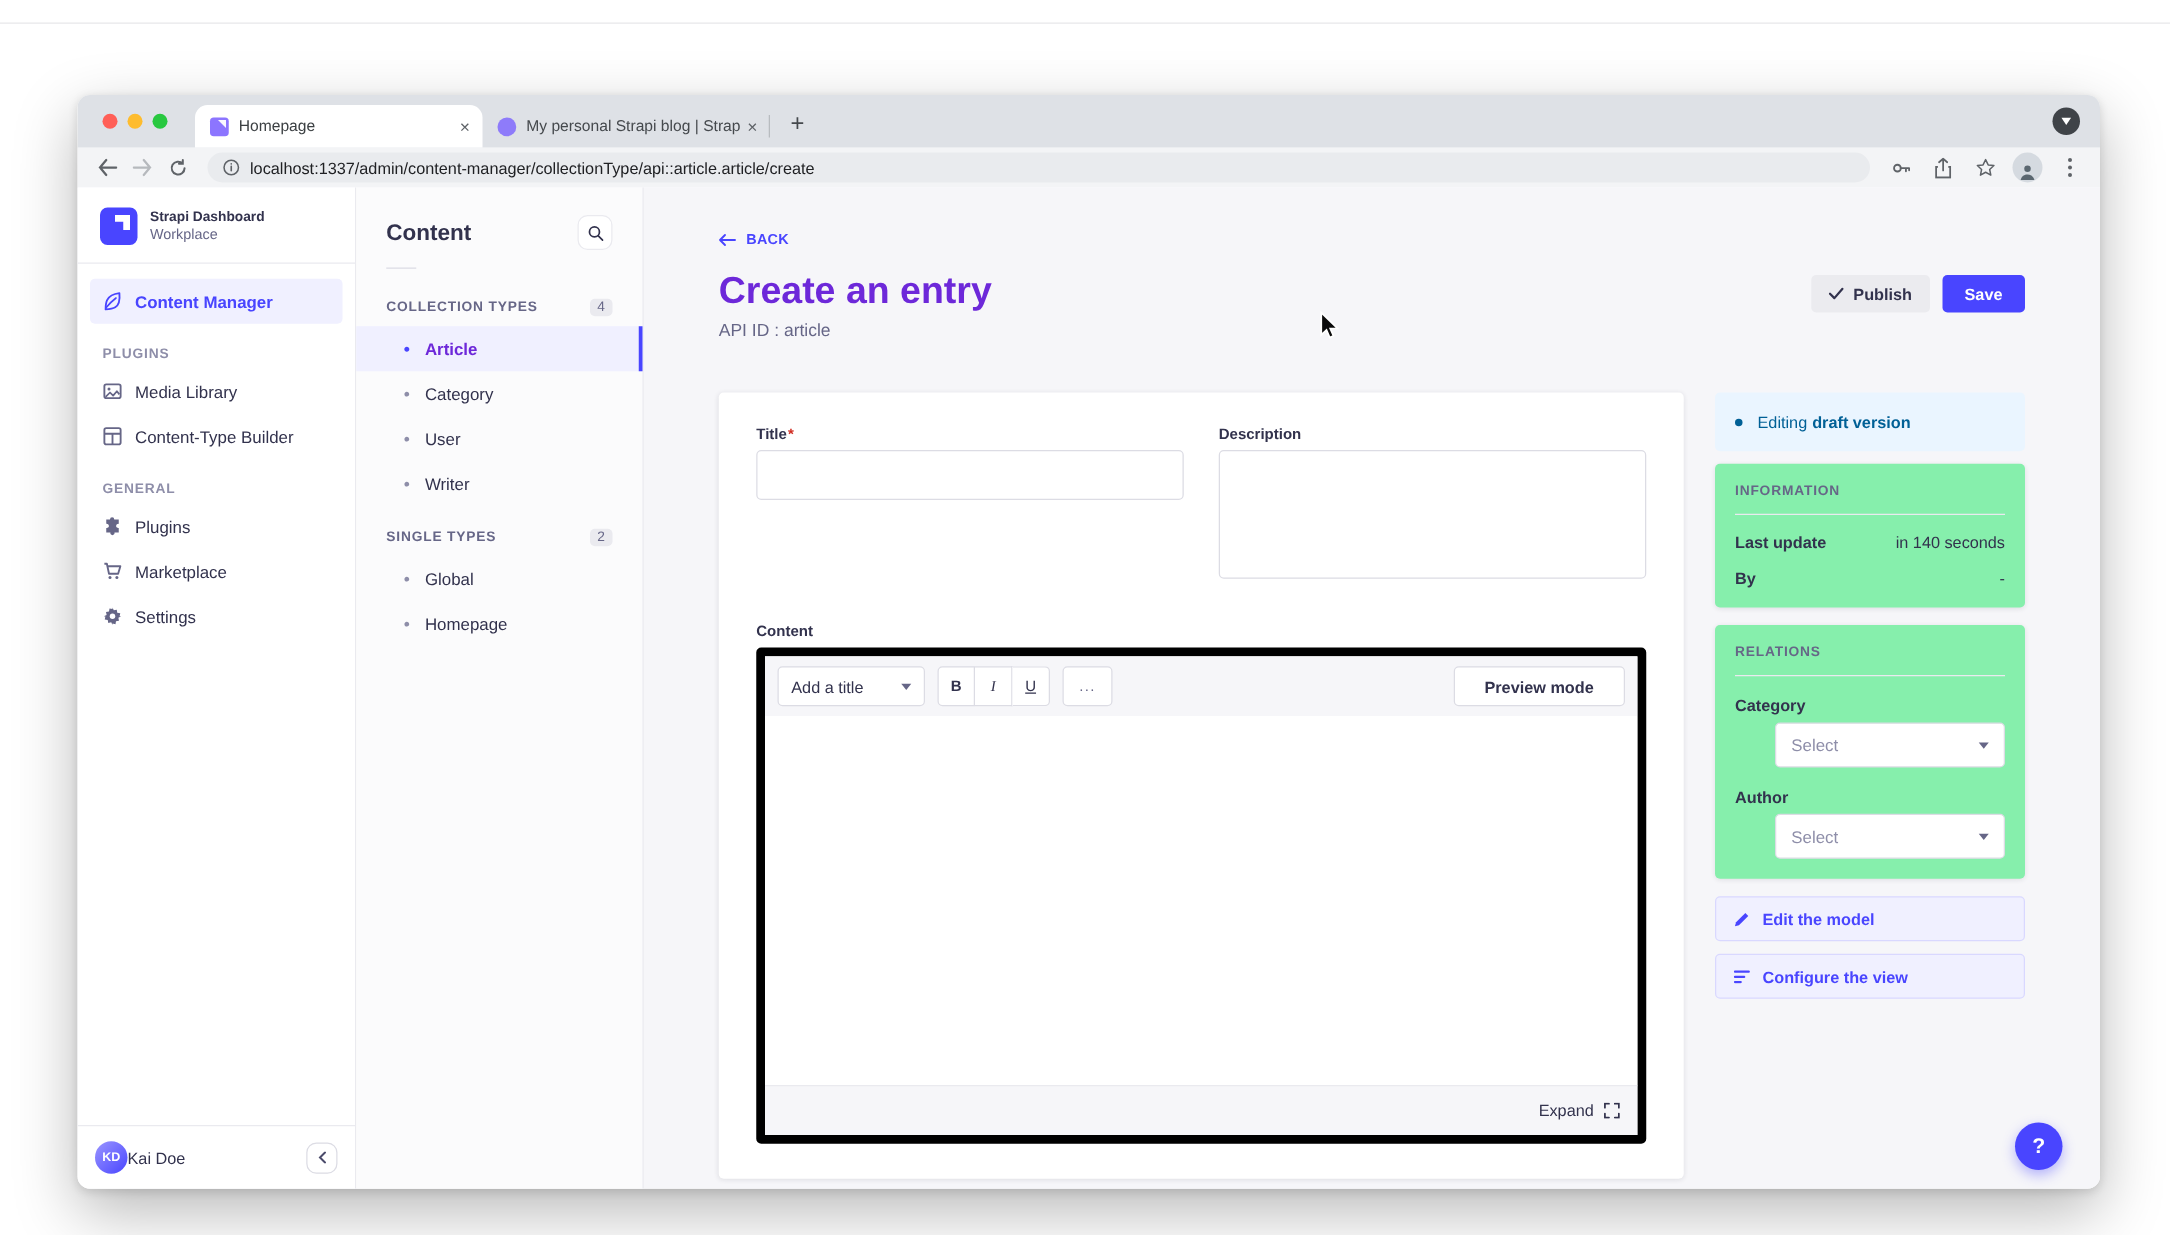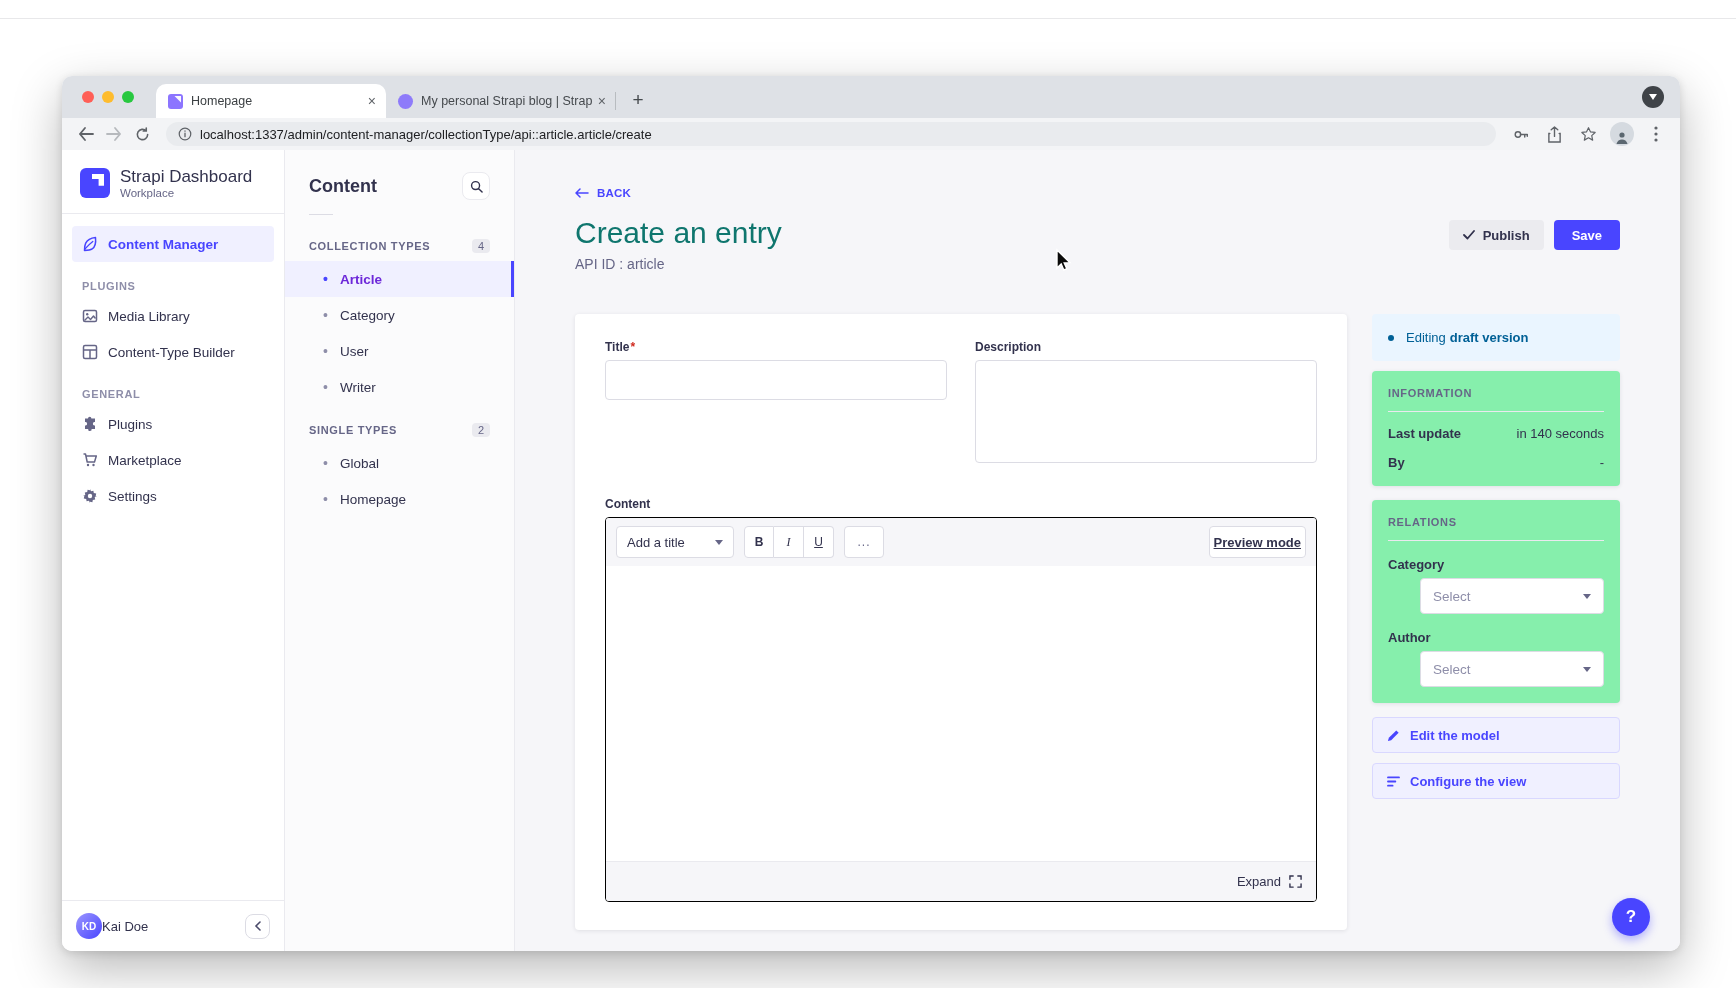--- a/index.html
+++ b/index.html
@@ -44,21 +44,21 @@
   .avatar-chrome { width:24px; height:24px; border-radius:50%; background:#d5dae0; display:flex; align-items:flex-end; justify-content:center; overflow:hidden; }
 
   
   .app { display:flex; height:801px; background:#f6f6f9; }
 
   
   .mainnav { width:223px; background:#fff; border-right:1px solid #eaeaef; display:flex; flex-direction:column; }
   .brand { display:flex; align-items:center; gap:10px; padding:16px 18px 14px; border-bottom:1px solid #eaeaef; }
   .brand-logo { width:30px; height:30px; border-radius:6px; background:#4945ff; position:relative; flex:none; }
   .brand-logo::after { content:""; position:absolute; right:6px; top:6px; width:12px; height:12px; background:#fff; clip-path:polygon(0 0,100% 0,100% 100%,55% 100%,55% 45%,0 45%); }
-  .brand-name { font-size:17px; font-weight:normal; color:#32324d; line-height:1.25; }
+  .brand-name { font-size:11px; font-weight:bold; color:#32324d; line-height:1.25; }
   .brand-sub { font-size:11.5px; color:#666687; }
   .nav-body { padding:12px 10px 0; }
   .nav-item { display:flex; align-items:center; gap:10px; height:36px; padding:0 10px; border-radius:4px;
     font-size:13.5px; color:#32324d; cursor:pointer; }
   .nav-item svg { flex:none; color:#666687; }
   .nav-item.active { background:#f0f0ff; color:#4945ff; font-weight:bold; }
   .nav-item.active svg { color:#4945ff; }
   .nav-label { font-size:11px; font-weight:bold; letter-spacing:.06em; color:#8e8ea9; margin:18px 10px 6px; }
   .nav-footer { margin-top:auto; border-top:1px solid #eaeaef; padding:12px 14px; display:flex; align-items:center; gap:0; }
   .kd-avatar { width:26px; height:26px; border-radius:50%; background:linear-gradient(135deg,#9b96ff,#4945ff);
@@ -80,52 +80,52 @@
   .sub-item { display:flex; align-items:center; gap:12px; height:36px; padding:0 24px 0 38px; font-size:13.5px; color:#32324d; cursor:pointer; position:relative; }
   .sub-item::before { content:"•"; color:#8e8ea9; font-size:14px; }
   .sub-item.active { background:#f0f0ff; color:#6d28d9; font-weight:bold; }
   .sub-item.active::before { color:#4945ff; }
   .sub-item.active::after { content:""; position:absolute; right:0; top:0; bottom:0; width:3px; background:#4945ff; }
 
   
   .content { flex:1; position:relative; padding:34px 60px 0; overflow:hidden; }
   .back-link { display:inline-flex; align-items:center; gap:8px; color:#4945ff; font-size:11.5px; font-weight:bold; letter-spacing:.02em; cursor:pointer; }
   .head-row { display:flex; justify-content:space-between; align-items:flex-start; margin-top:14px; }
-  .page-title { font-size:30px; font-weight:normal; color:#0f766e; }
+  .page-title { font-size:30px; font-weight:bold; color:#6d28d9; }
   .page-sub { font-size:14px; color:#666687; margin-top:6px; }
   .head-actions { display:flex; gap:10px; margin-top:4px; }
   .btn { height:30px; border-radius:4px; font-size:13px; font-weight:bold; display:inline-flex; align-items:center; gap:8px; padding:0 14px; cursor:pointer; border:none; font-family:inherit; }
   .btn-publish { background:#ebebef; color:#32324d; }
   .btn-save { background:#4945ff; color:#fff; padding:0 18px; }
 
   .body-row { display:flex; gap:25px; margin-top:42px; align-items:flex-start; }
 
   .form-card { flex:1; background:#fff; border-radius:4px; box-shadow:0 1px 4px rgba(33,33,52,.1); padding:26px 30px 28px; }
   .field-grid { display:grid; grid-template-columns:1fr 1fr; column-gap:28px; }
   .field-label { font-size:12px; font-weight:bold; color:#32324d; margin-bottom:6px; display:flex; gap:1px; }
   .req { color:#d02b20; }
   .text-input { width:100%; height:40px; border:1px solid #dcdce4; border-radius:4px; background:#fff; font-family:inherit; font-size:14px; padding:0 12px; color:#32324d; }
   .textarea { width:100%; height:103px; border:1px solid #dcdce4; border-radius:4px; background:#fff; resize:none; font-family:inherit; font-size:14px; padding:10px 12px; color:#32324d; }
   .content-field { margin-top:30px; }
-  .editor { border:1px solid #000000; border-radius:4px; overflow:hidden; }
+  .editor { border:7px solid #000000; border-radius:4px; overflow:hidden; }
   .editor-toolbar { background:#f6f6f9; padding:8px 10px; display:flex; align-items:center; gap:10px; }
   .heading-select { background:#fff; border:1px solid #dcdce4; border-radius:4px; height:32px; width:118px;
     display:flex; align-items:center; justify-content:space-between; padding:0 10px; font-size:13px; color:#32324d; cursor:pointer; }
   .fmt-group { display:flex; }
   .fmt-btn { width:30px; height:32px; background:#fff; border:1px solid #dcdce4; display:flex; align-items:center; justify-content:center; font-size:12px; color:#32324d; cursor:pointer; }
   .fmt-group .fmt-btn:first-child { border-radius:4px 0 0 4px; }
   .fmt-group .fmt-btn + .fmt-btn { border-left:none; }
   .fmt-group .fmt-btn:last-child { border-radius:0 4px 4px 0; }
   .fmt-bold { font-weight:bold; }
   .fmt-italic { font-style:italic; font-family:"Liberation Serif", serif; }
   .fmt-underline { text-decoration:underline; }
   .more-btn { width:40px; height:32px; background:#fff; border:1px solid #dcdce4; border-radius:4px;
     display:flex; align-items:center; justify-content:center; color:#666687; font-size:12px; letter-spacing:1px; cursor:pointer; }
   .preview-btn { margin-left:auto; height:32px; background:#fff; border:1px solid #dcdce4; border-radius:4px;
-    padding:0 4px; font-size:13px; font-weight:bold; color:#32324d; display:flex; align-items:center; cursor:pointer; font-family:inherit;text-decoration:underline; }
+    padding:0 24px; font-size:13px; font-weight:bold; color:#32324d; display:flex; align-items:center; cursor:pointer; font-family:inherit; }
   .editor-body { height:295px; background:#fff; }
   .editor-footer { height:40px; background:#f6f6f9; border-top:1px solid #eaeaef; display:flex; align-items:center; justify-content:flex-end; gap:8px; padding:0 14px; }
   .expand-label { font-size:13px; color:#32324d; }
   .expand-icon { color:#32324d; display:flex; }
 
   
   .side-panel { width:248px; flex:none; }
   .draft-banner { background:#eaf5ff; border-radius:4px; padding:16px; display:flex; align-items:center; gap:12px;
     font-size:13px; color:#006096; }
   .draft-dot { width:6px; height:6px; border-radius:50%; background:#006096; flex:none; }

